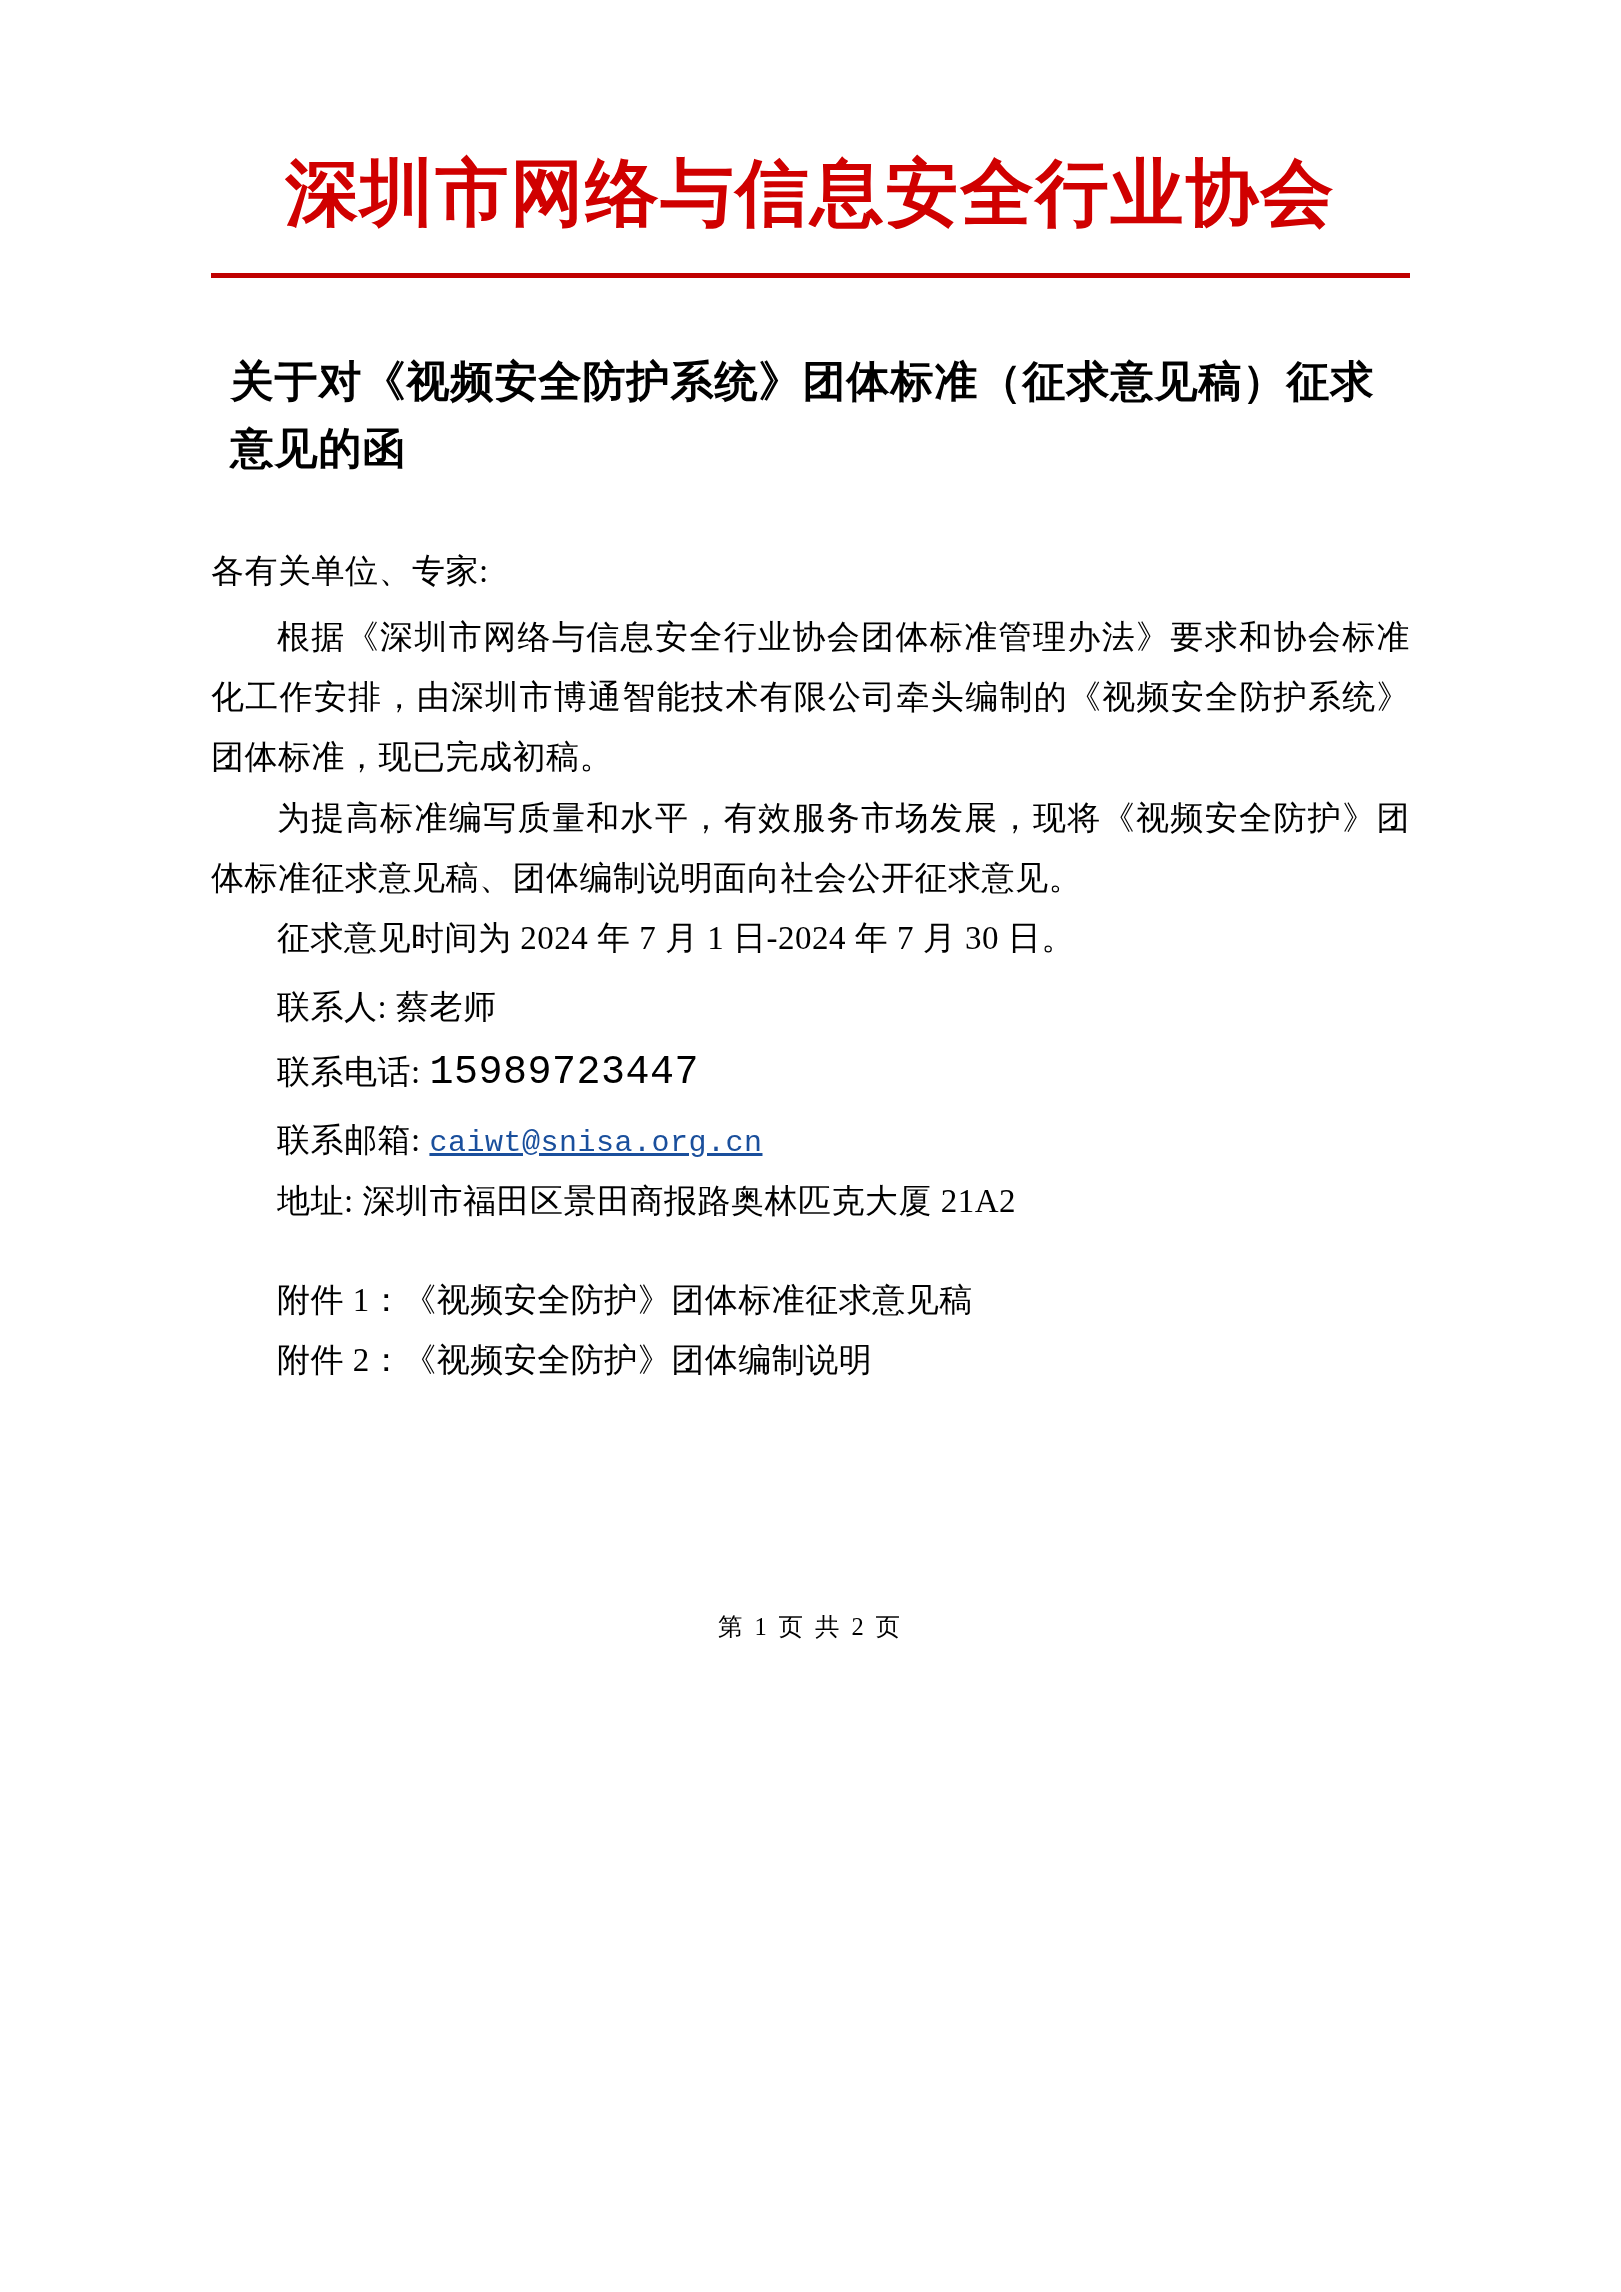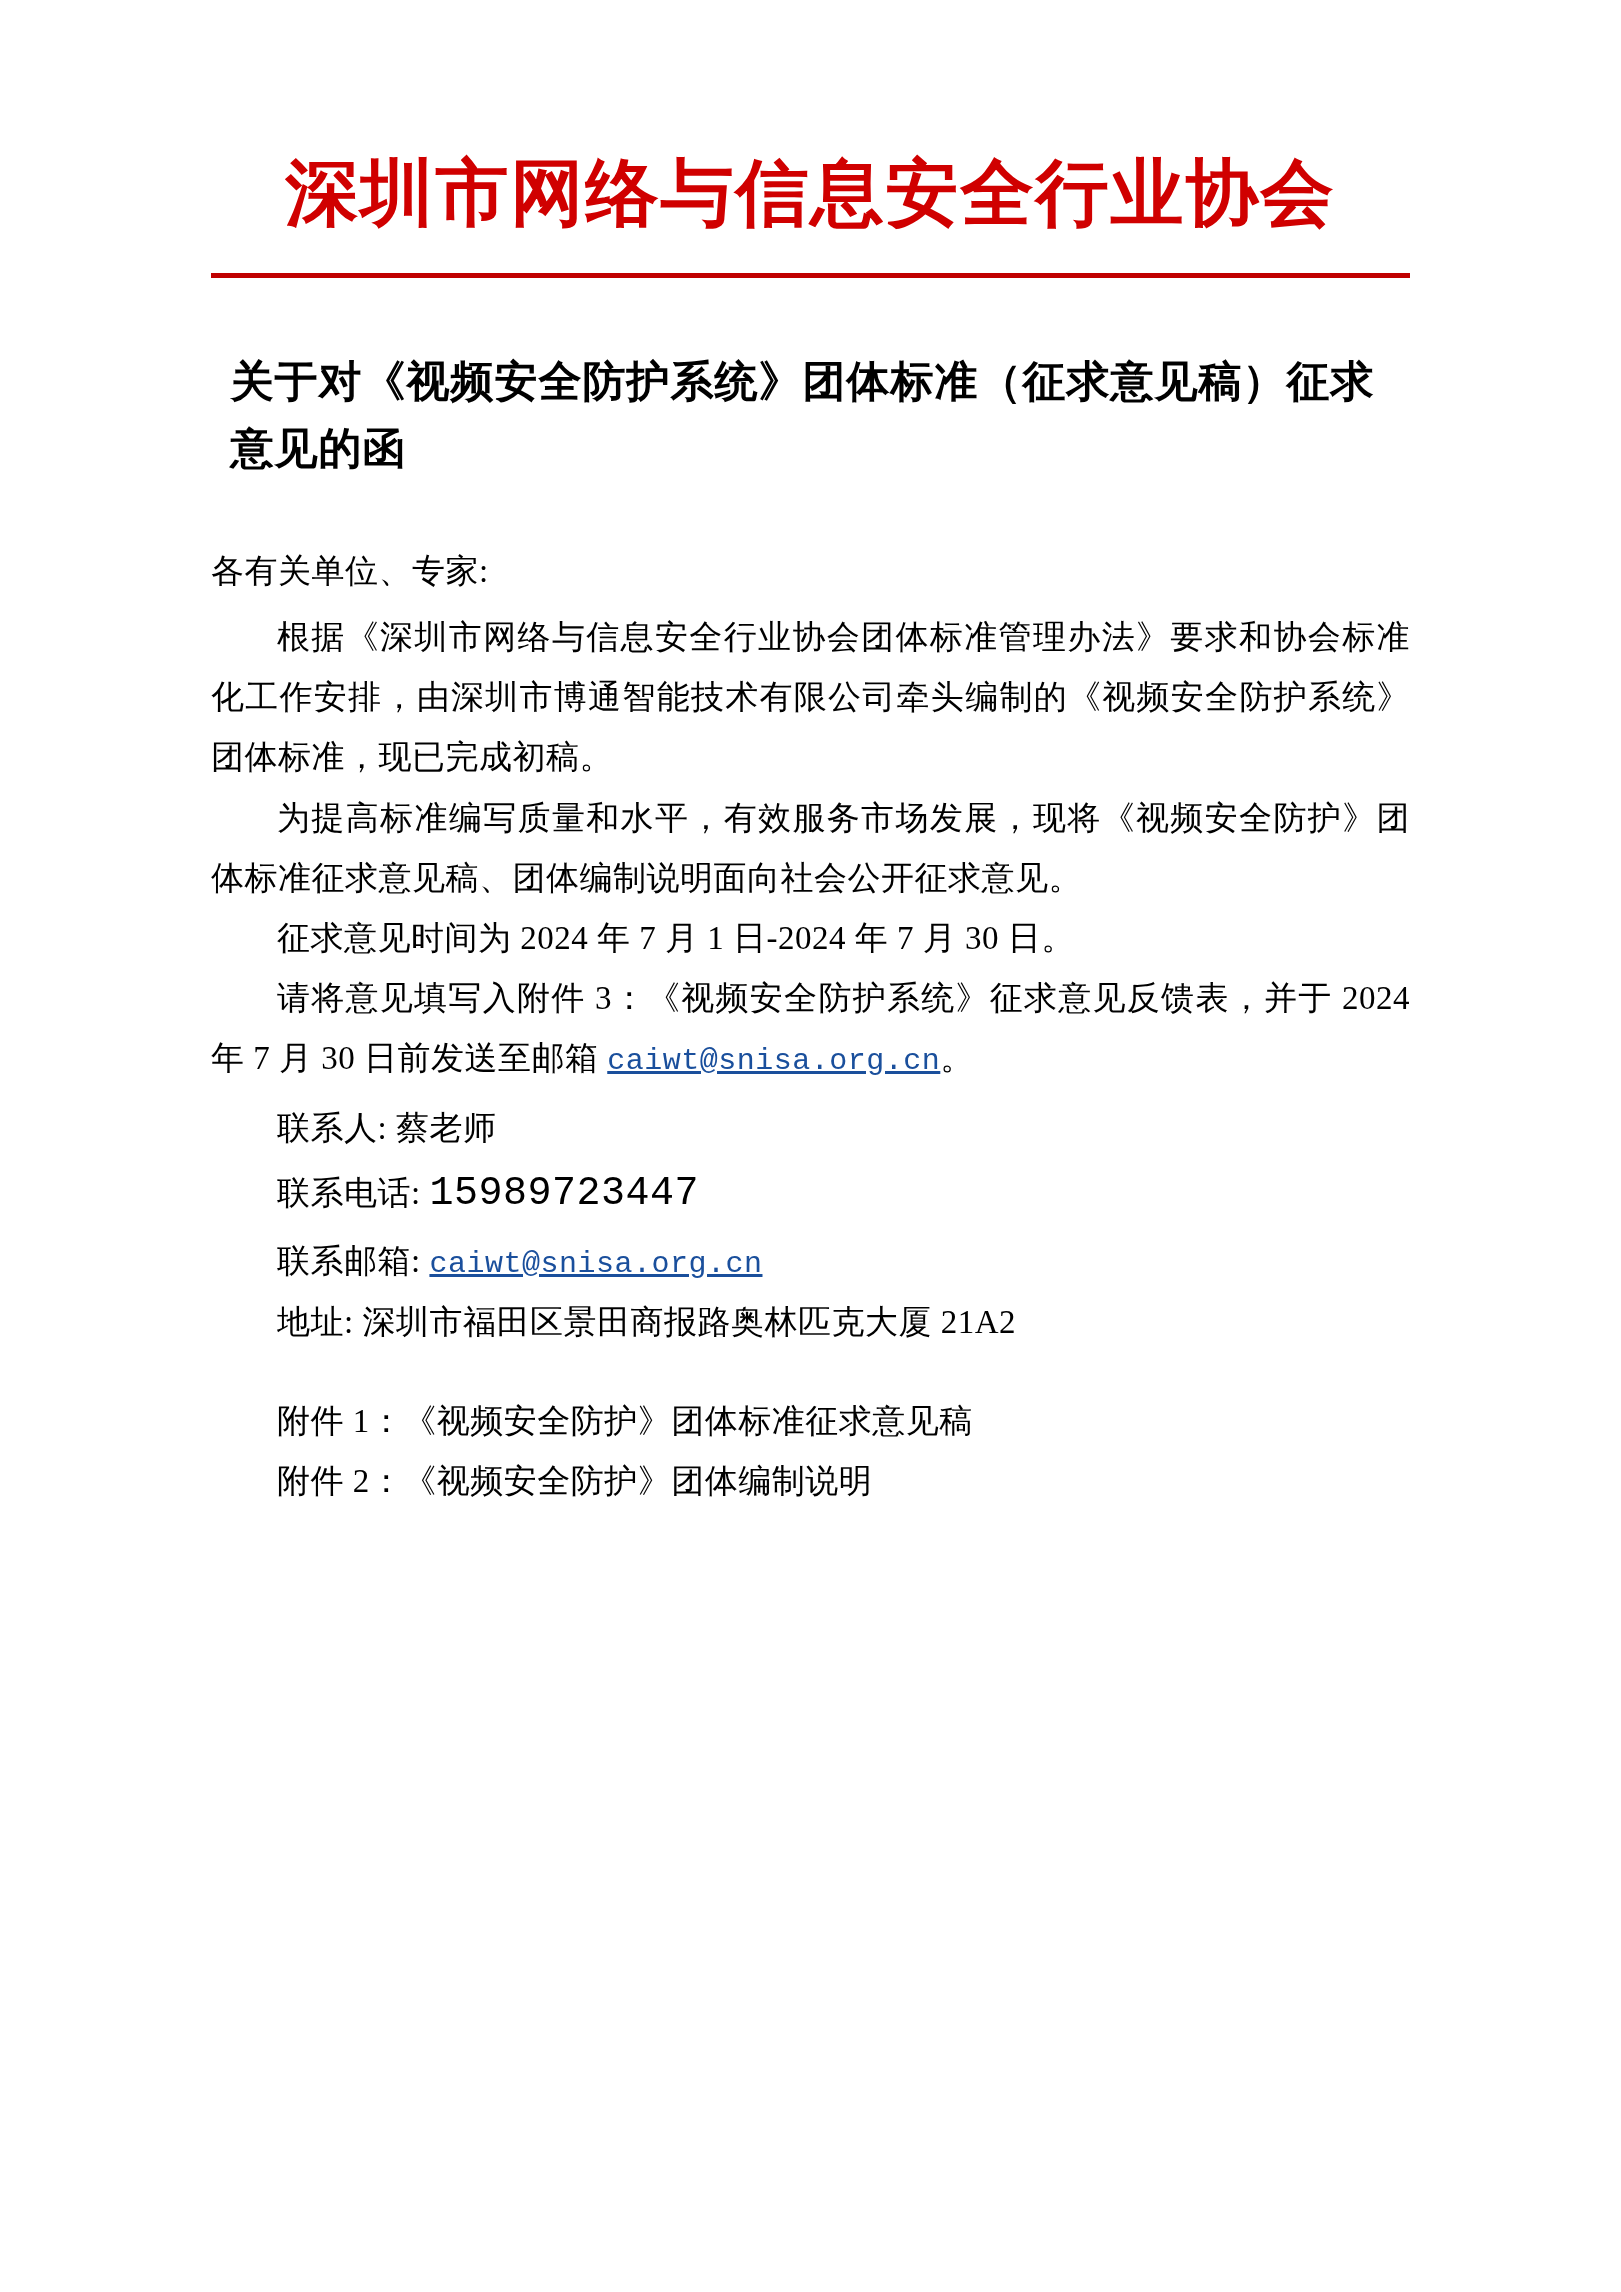--- a/index.html
+++ b/index.html
@@ -124,24 +124,20 @@
   <div class="body-block">
 
     <p class="salutation">各有关单位、专家:</p>
 
     <p class="para">根据《深圳市网络与信息安全行业协会团体标准管理办法》要求和协会标准化工作安排，由深圳市博通智能技术有限公司牵头编制的《视频安全防护系统》团体标准，现已完成初稿。</p>
 
     <p class="para">为提高标准编写质量和水平，有效服务市场发展，现将《视频安全防护》团体标准征求意见稿、团体编制说明面向社会公开征求意见。</p>
 
     <p class="para">征求意见时间为 2024 年 7 月 1 日-2024 年 7 月 30 日。</p>
 
-    <p class="para-indent-just">
-      <span>请将意见填写入附件 3：《视频安全防护系统》征求意见反馈表，并于 2024 年 7 月 30 日前发送至邮箱</span>
-      <span class="email-link">caiwt@snisa.org.cn</span><span>。</span>
-    </p>
 
     <div class="gap-small"></div>
 
     <p class="contact-line">
       <span>联系人:</span>
       <span>蔡老师</span>
     </p>
 
     <p class="contact-line">
       <span>联系电话:</span>
@@ -158,14 +154,15 @@
       <span>深圳市福田区景田商报路奥林匹克大厦 21A2</span>
     </p>
 
     <div class="gap-mid"></div>
 
     <p class="attach-line">附件 1：《视频安全防护》团体标准征求意见稿</p>
 
     <p class="attach-line">附件 2：《视频安全防护》团体编制说明</p>
   </div>
 
+  <div class="footer">第 1 页 共 2 页</div>
 </div>
 
 
 </body></html>

